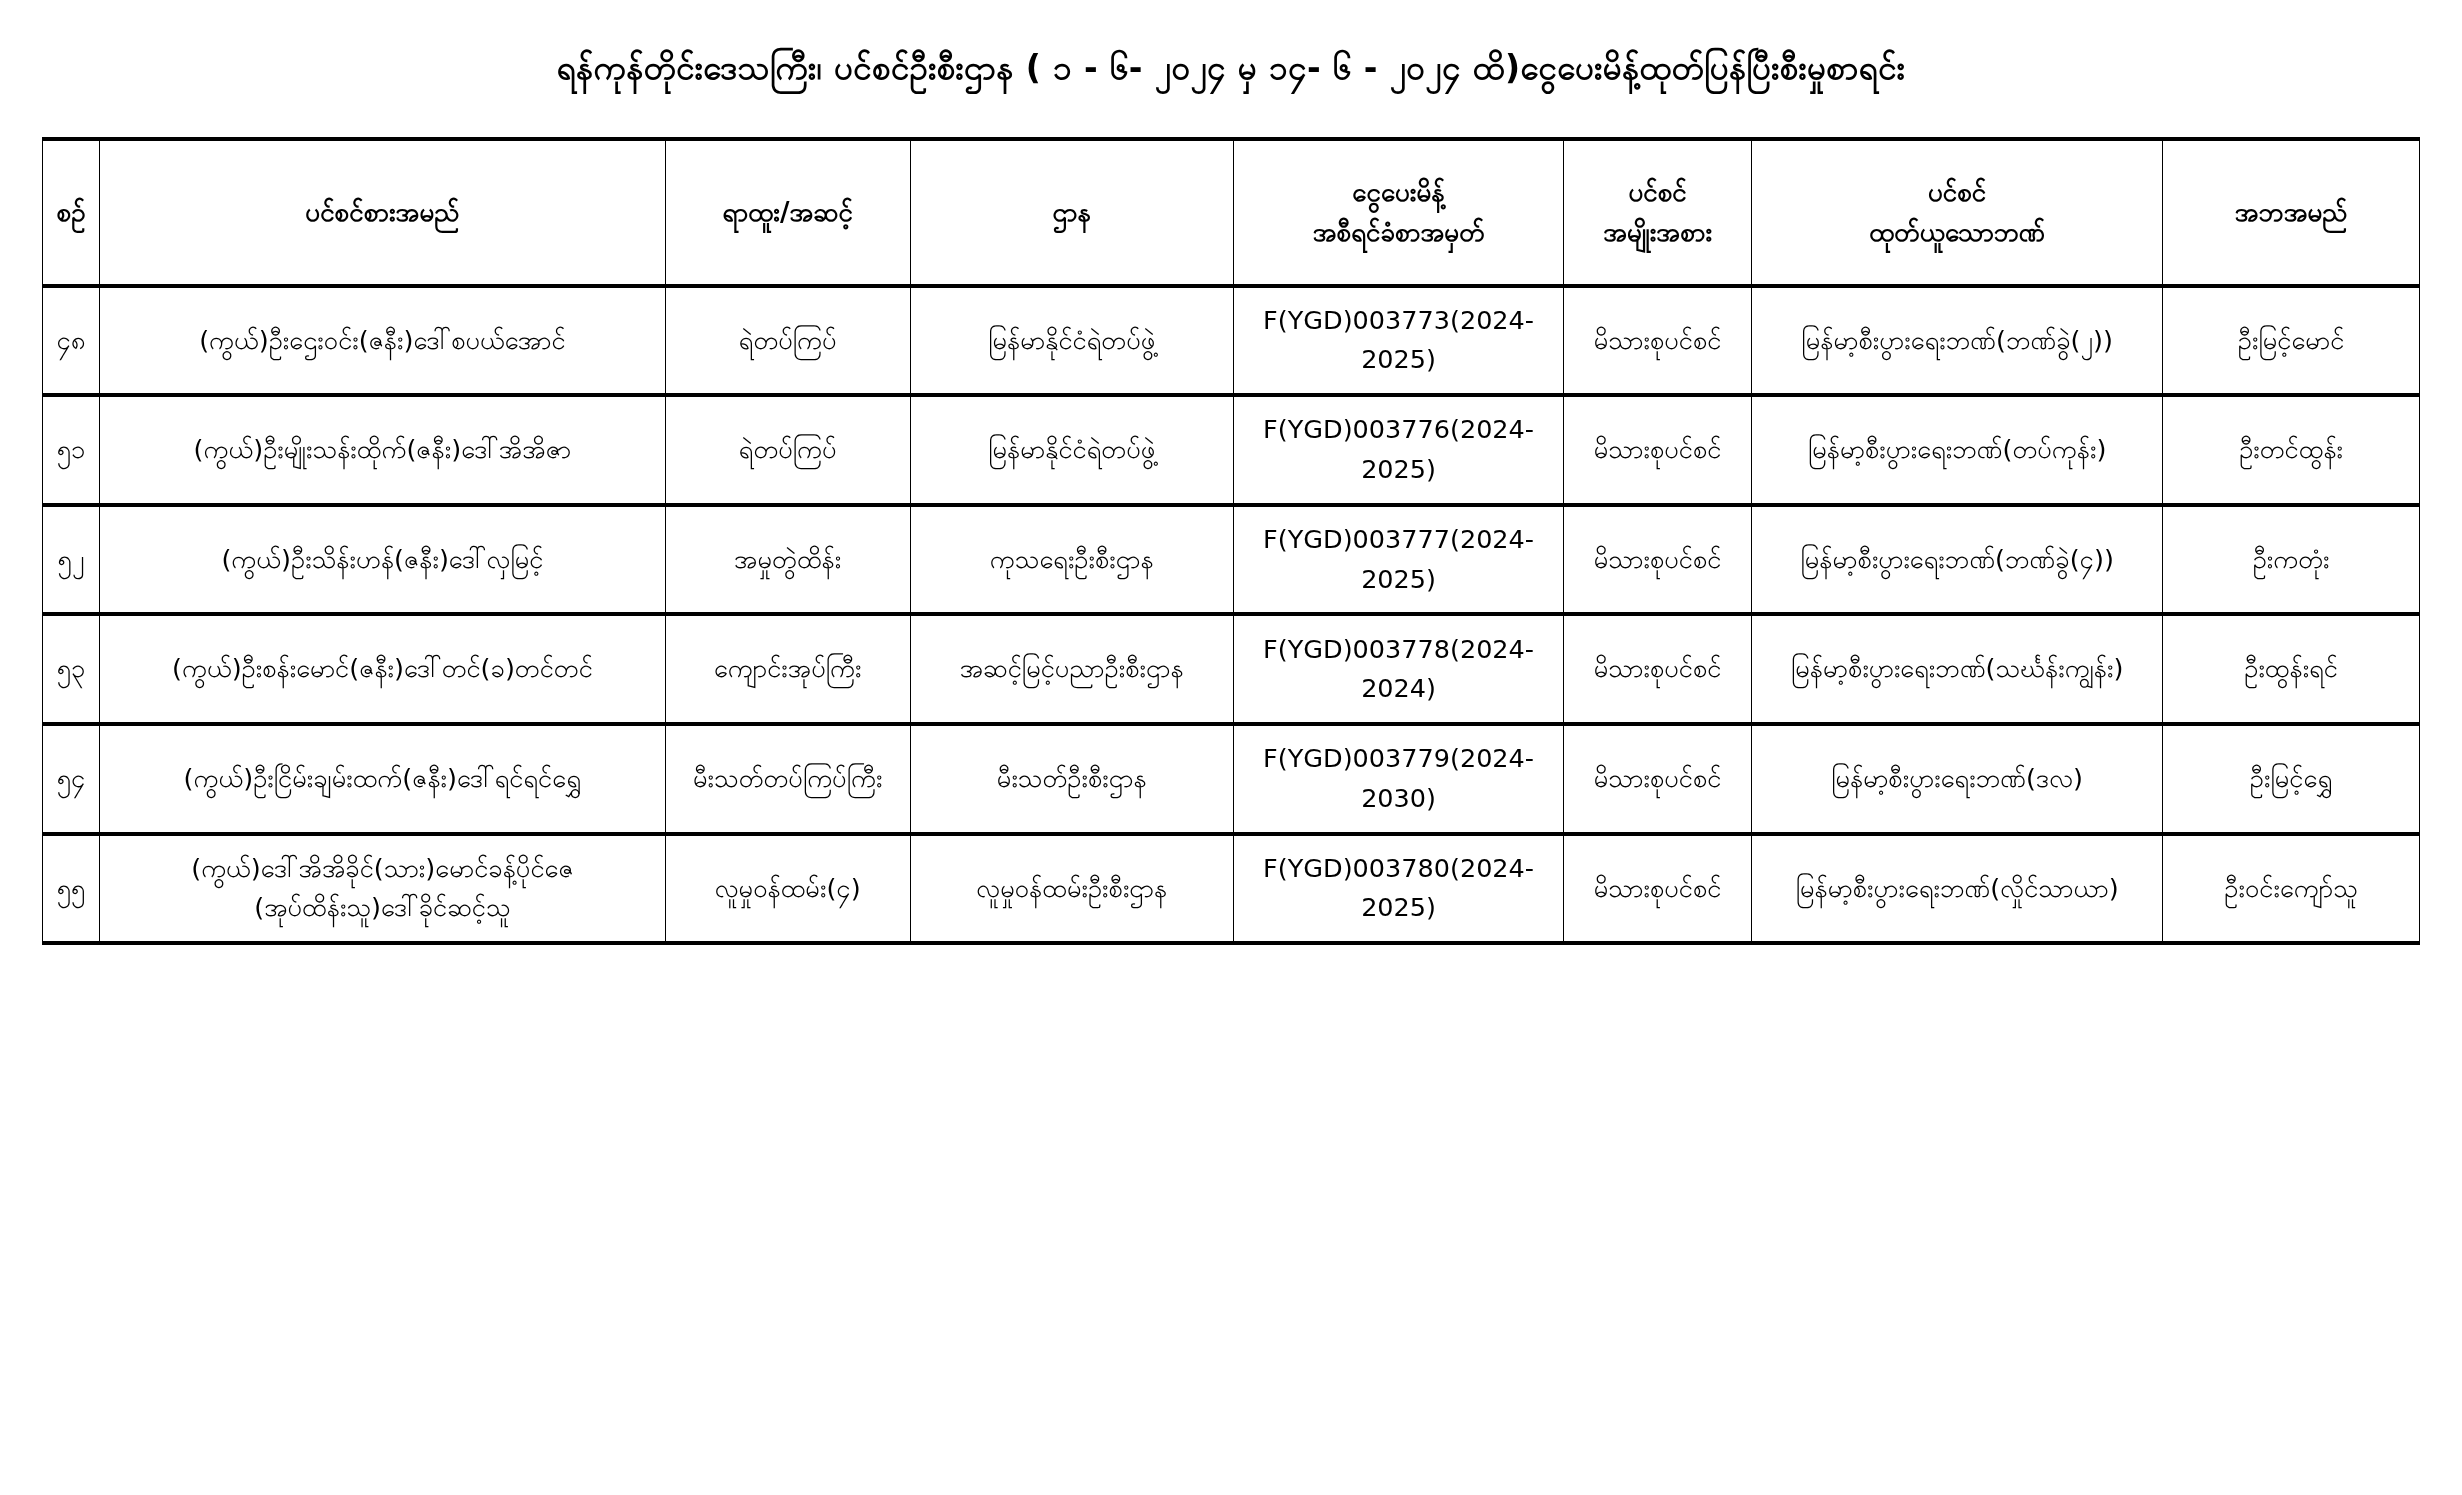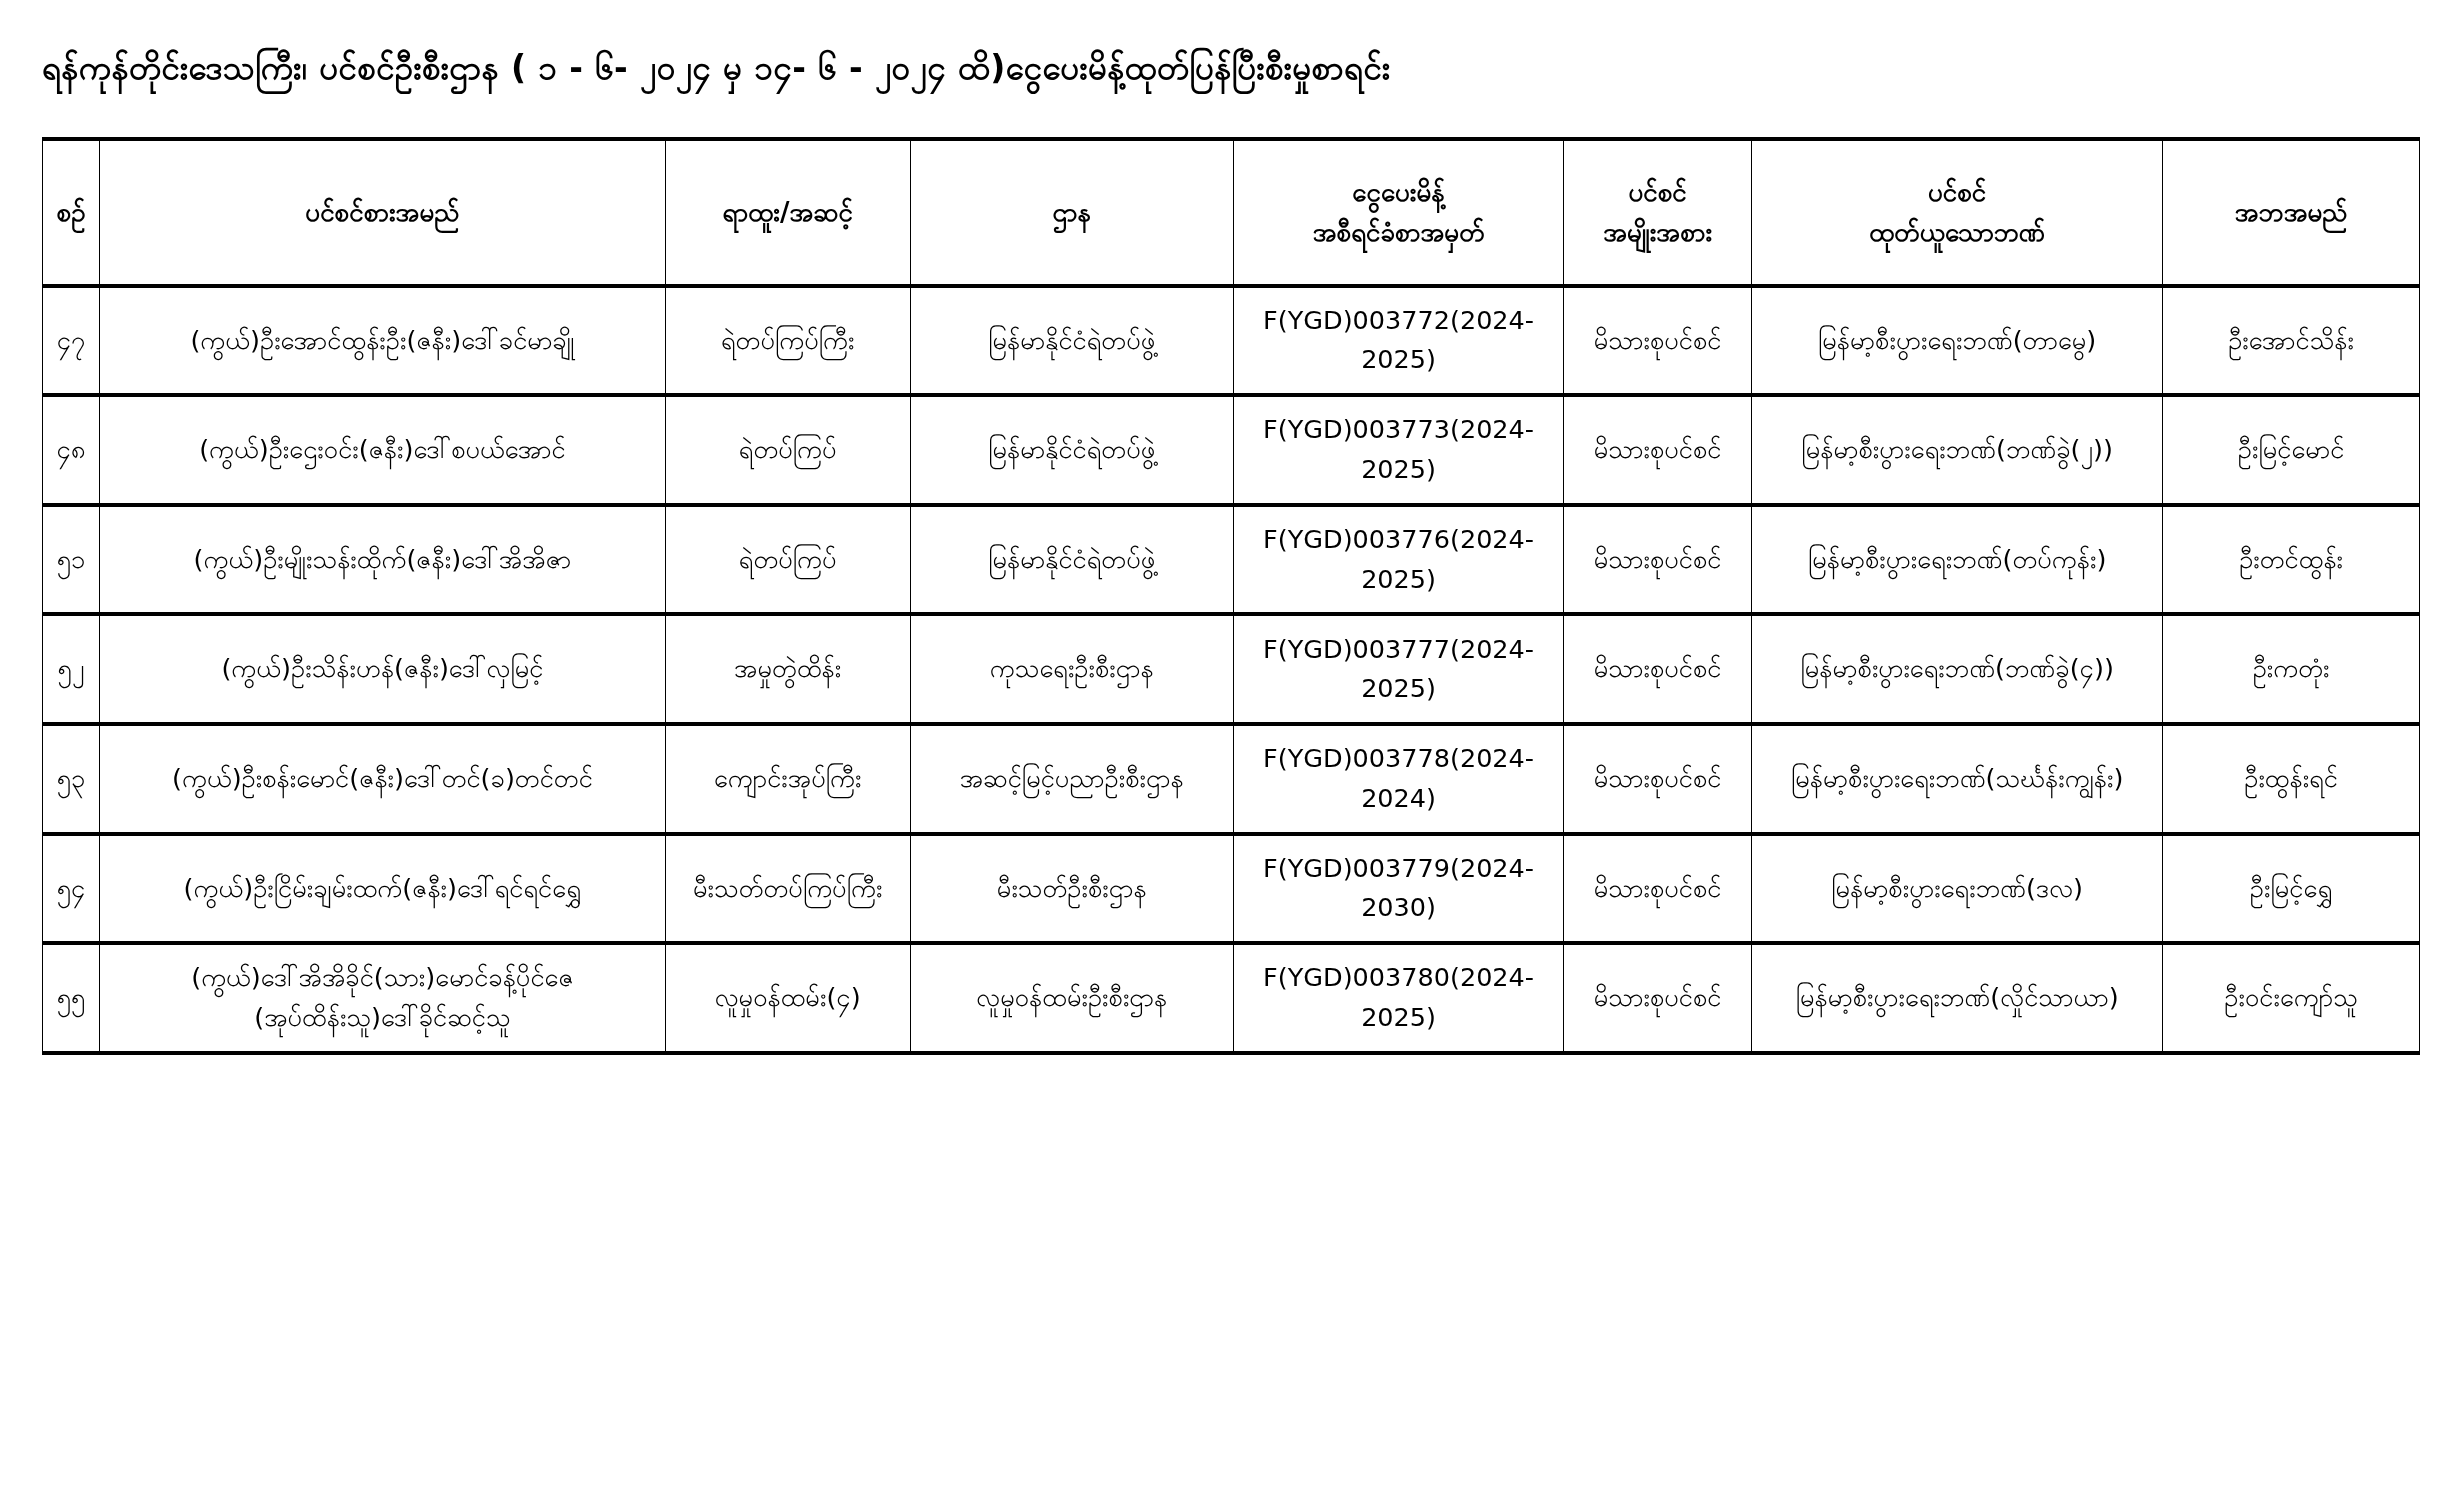--- a/index.html
+++ b/index.html
@@ -10,20 +10,21 @@
   }
   .page {
     width: 2462px;
     height: 1495px;
     background: #ffffff;
     box-sizing: border-box;
     padding: 46px 42px 35px 42px;
     color: #000;
   }
   .doc-title {
+    text-align: center;
     font-size: 33px;
     font-weight: bold;
     margin: 0 0 42px 0;
     letter-spacing: 0.4px;
     white-space: nowrap;
   }
   table.report {
     width: 100%;
     border-collapse: collapse;
     table-layout: fixed;
@@ -90,30 +91,20 @@
         <th>ပင်စင်
 အမျိုးအစား</th>
         <th>ပင်စင်
 ထုတ်ယူသောဘဏ်</th>
         <th>အဘအမည်</th>
       </tr>
     </thead>
     <tbody id="report-body">
 
         <tr>
-          <td>၄၇</td>
-          <td>(ကွယ်)ဦးအောင်ထွန်းဦး(ဇနီး)ဒေါ်ခင်မာချို</td>
-          <td>ရဲတပ်ကြပ်ကြီး</td>
-          <td>မြန်မာနိုင်ငံရဲတပ်ဖွဲ့</td>
-          <td>F(YGD)003772(2024-2025)</td>
-          <td>မိသားစုပင်စင်</td>
-          <td>မြန်မာ့စီးပွားရေးဘဏ်(တာမွေ)</td>
-          <td>ဦးအောင်သိန်း</td>
-        </tr>
-        <tr>
           <td>၄၈</td>
           <td>(ကွယ်)ဦးဌေးဝင်း(ဇနီး)ဒေါ်စပယ်အောင်</td>
           <td>ရဲတပ်ကြပ်</td>
           <td>မြန်မာနိုင်ငံရဲတပ်ဖွဲ့</td>
           <td>F(YGD)003773(2024-2025)</td>
           <td>မိသားစုပင်စင်</td>
           <td>မြန်မာ့စီးပွားရေးဘဏ်(ဘဏ်ခွဲ(၂))</td>
           <td>ဦးမြင့်မောင်</td>
         </tr>
         <tr>

